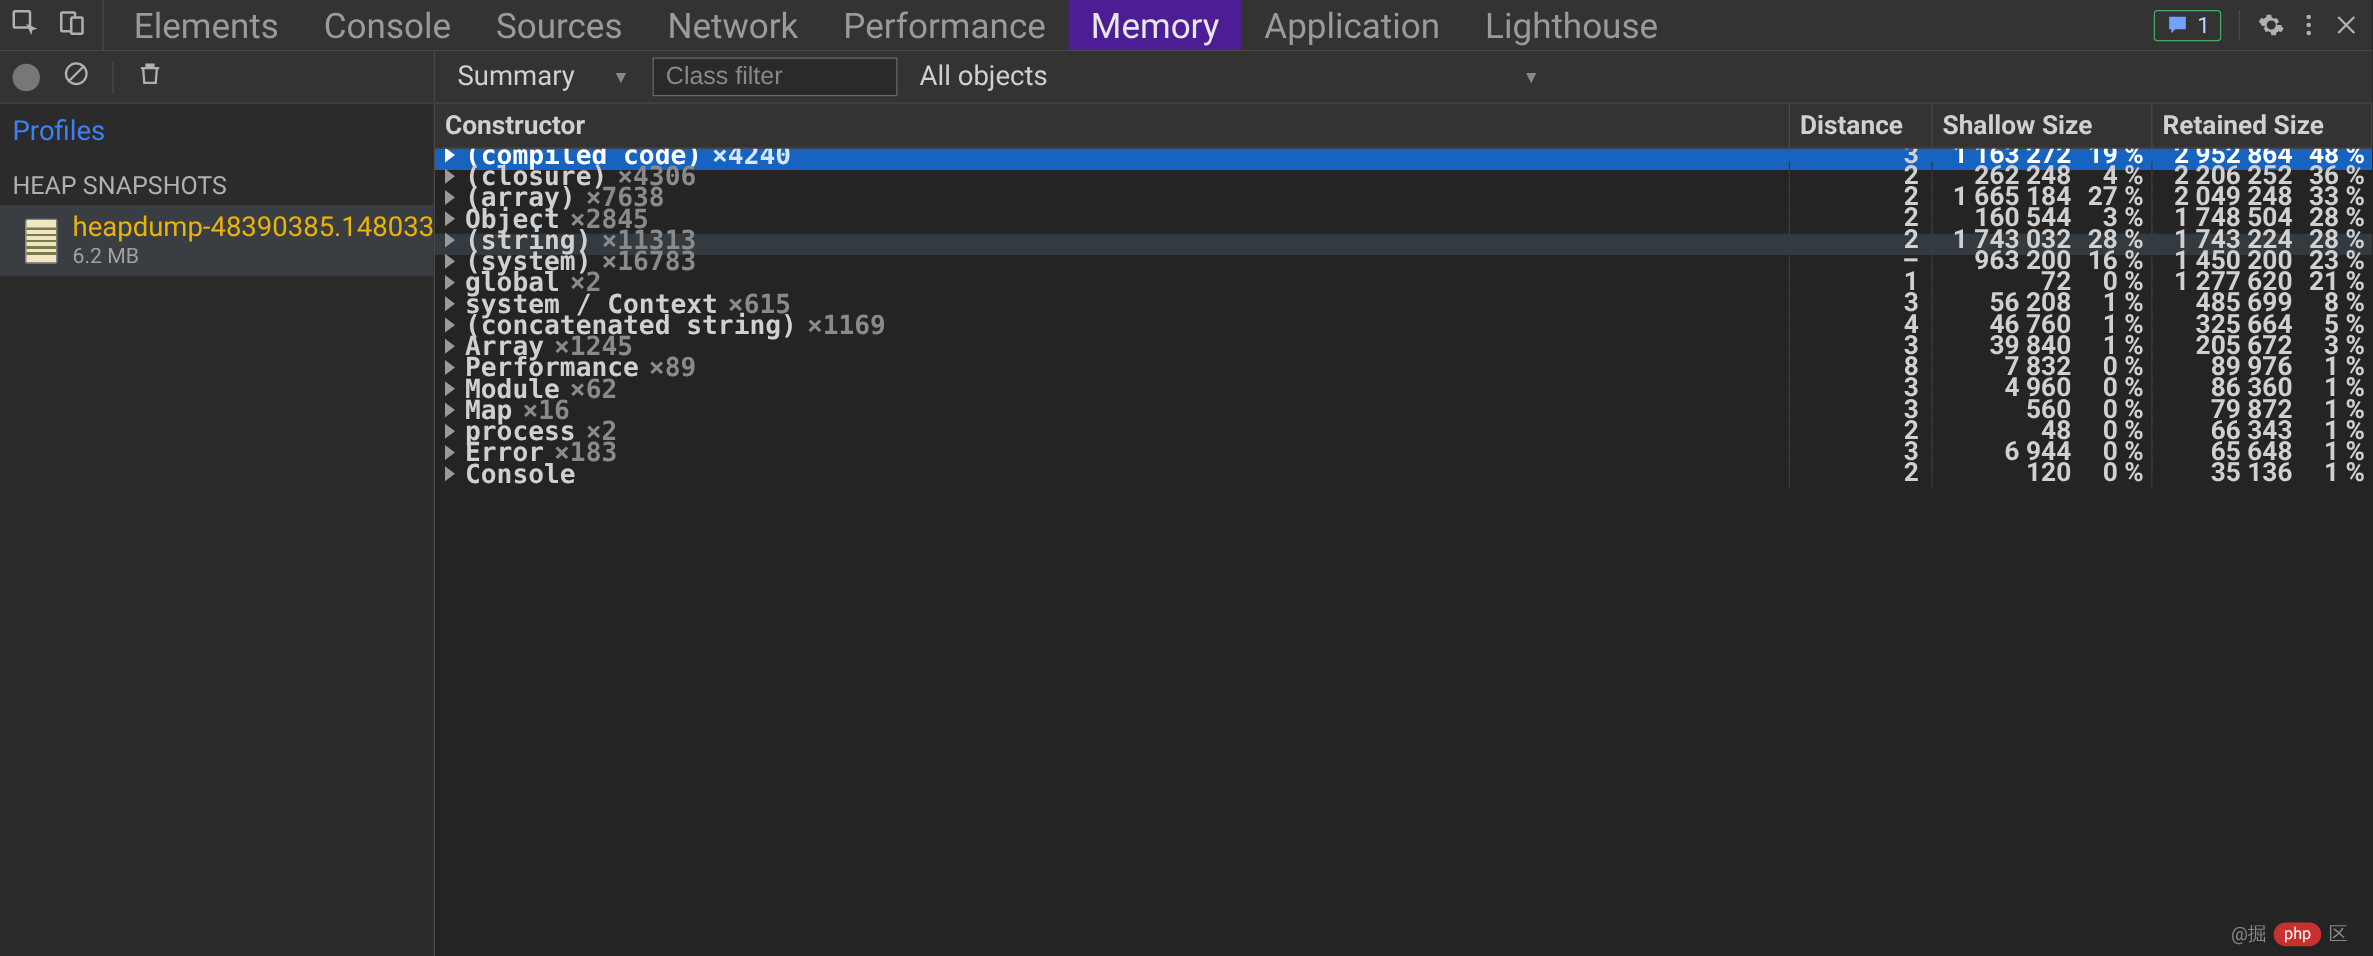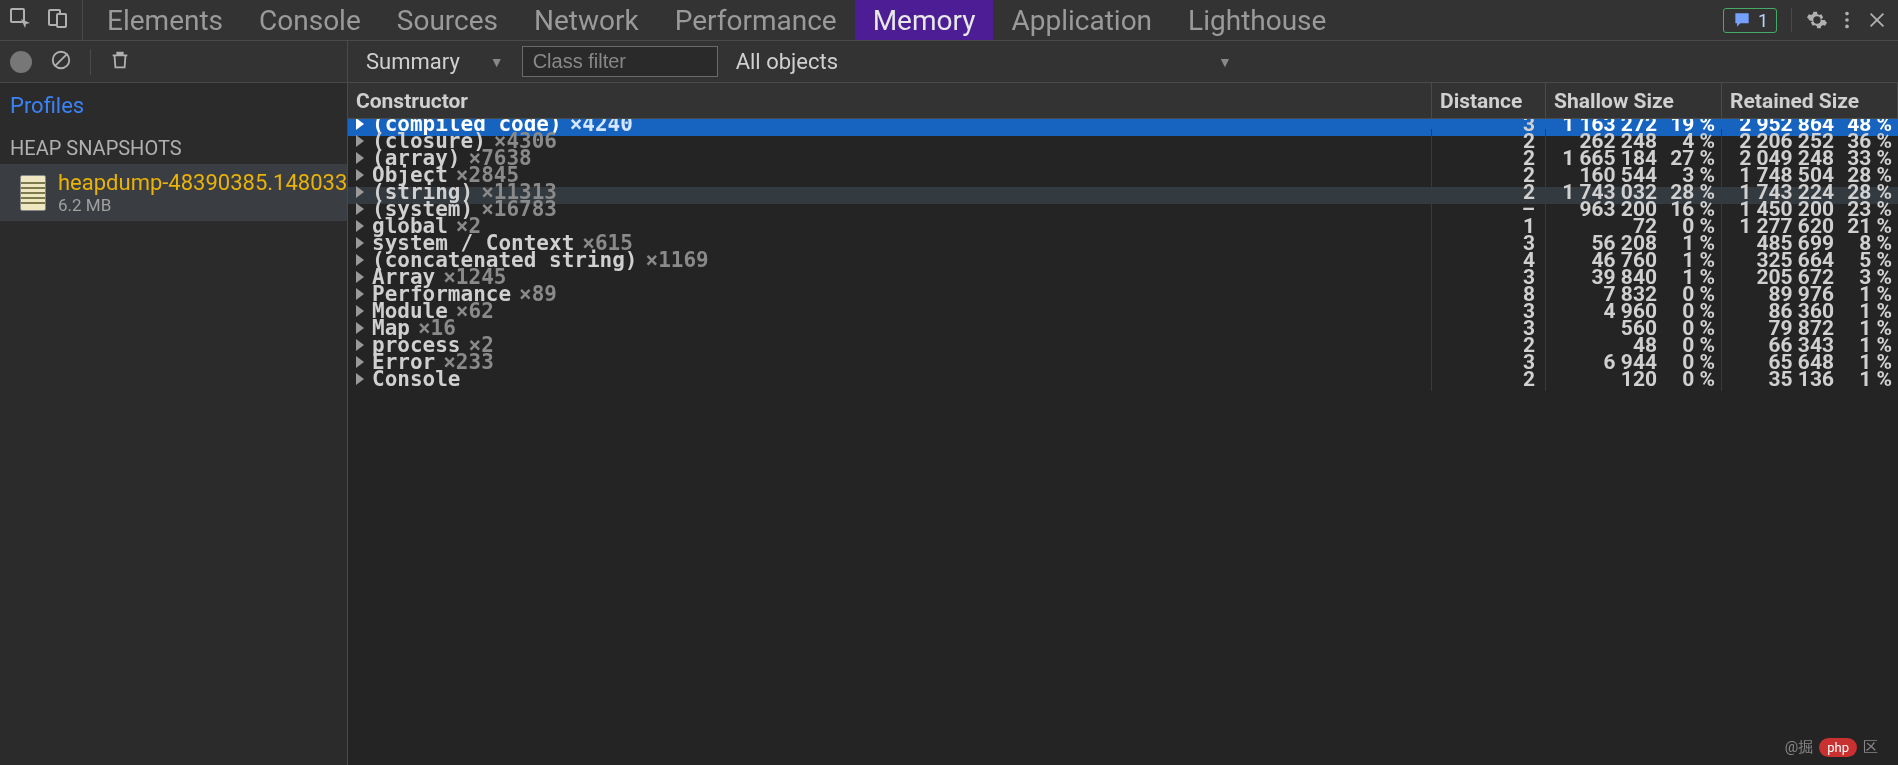--- a/index.html
+++ b/index.html
@@ -562,21 +562,21 @@
           </div>
           <div class="cell-retained">
             <span class="sz">66 343</span>
             <span class="pct">1 %</span>
           </div>
         </div>
         <div class="row">
           <div class="cell-constructor">
             <span class="tri"></span>
             <span class="ctor-name">Error</span> 
-            <span class="ctor-count">×233</span>
+            <span class="ctor-count">×183</span>
           </div>
           <div class="cell-distance">3</div>
           <div class="cell-shallow">
             <span class="sz">6 944</span>
             <span class="pct">0 %</span>
           </div>
           <div class="cell-retained">
             <span class="sz">65 648</span>
             <span class="pct">1 %</span>
           </div>

